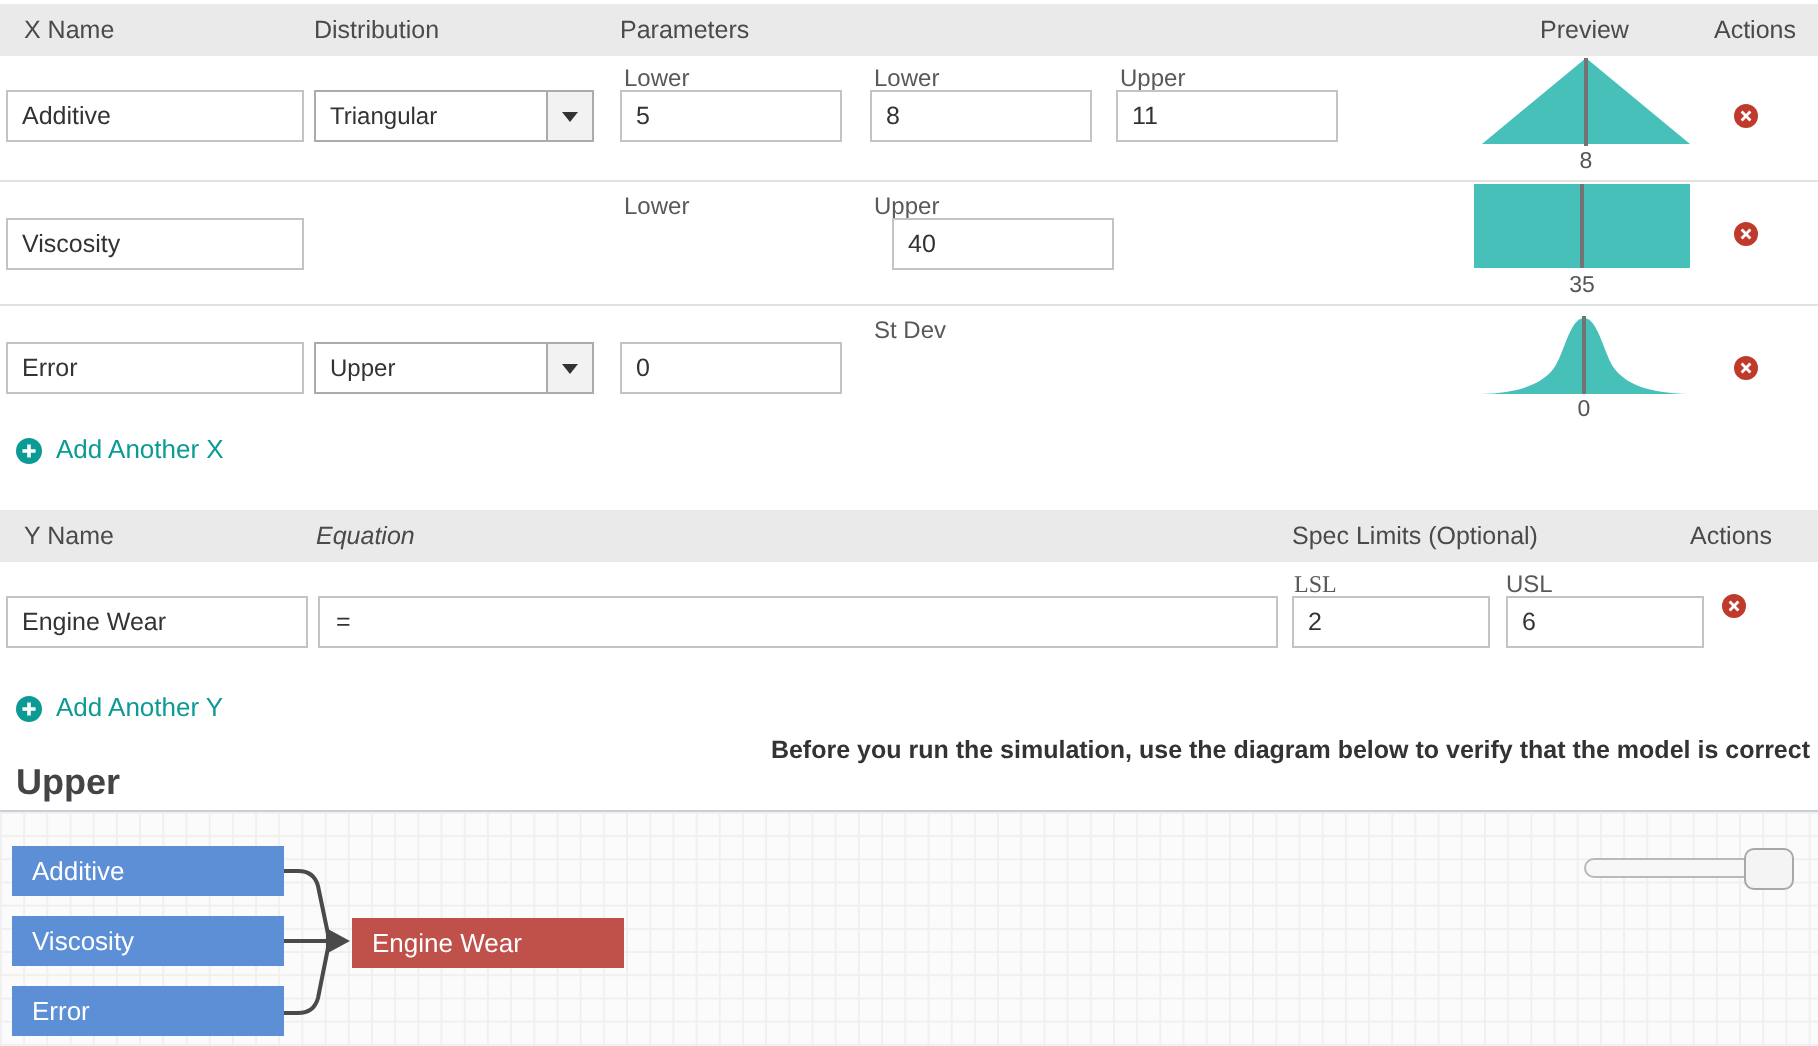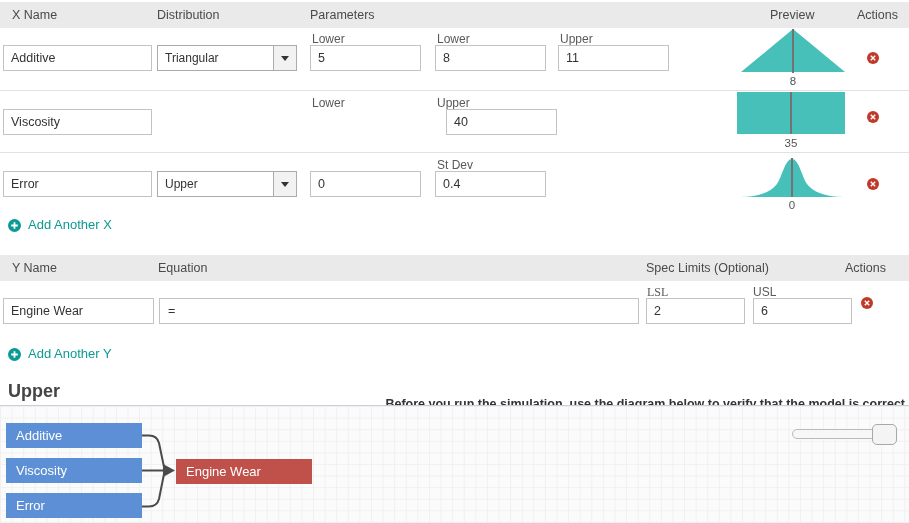--- a/index.html
+++ b/index.html
@@ -137,21 +137,20 @@
   <div class="plabel" style="left:437px;top:158px;">St Dev</div>
 
   <input class="inp" style="left: 3px; top: 171px; width: 140px;" value="Error">
   <div class="dd" style="left:157px;top:171px;width:140px;">
     <span class="dd-text">Upper</span>
     <span class="dd-btn">
         <span class="dd-arrow"></span>
       </span>
   </div>
   <input class="inp" style="left: 310px; top: 171px; width: 102px;" value="0">
-  <input class="inp" style="left: 435px; top: 171px; width: 102px;" value="0.4">
 
   <div class="abs" style="left:739px;top:154px;">
     <svg width="106" height="44" viewBox="0 0 106 44">
       <path class="teal-shape" d="M1,43 C21,42.5 32,38 38,30 C43,23 46,5 53,5 C60,5 63,23 68,30 C74,38 85,42.5 105,43 Z"></path>
       <line class="center-line" x1="53" y1="4" x2="53" y2="43"></line>
     </svg>
   </div>
   <div class="preview-num" style="left:772px;top:199px;">0</div>
 
   <div class="del" style="left:867px;top:178px;">
@@ -166,21 +165,21 @@
       <svg width="13" height="13" viewBox="0 0 13 13">
         <circle cx="6.5" cy="6.5" r="6.5" fill="#0b9a94"></circle>
         <path d="M6.5,3.2 V9.8 M3.2,6.5 H9.8" stroke="#fff" stroke-width="1.8"></path>
       </svg>
     </span>
     <span class="txt">Add Another X</span>
   </div>
 
   <div class="band" style="top:255px;">
     <div class="bhead" style="left:12px;">Y Name</div>
-    <div class="bhead" style="left:158px;">Equation</div>
+    <div class="bhead" style="left:158px;font-style:italic;">Equation</div>
     <div class="bhead" style="left:646px;">Spec Limits (Optional)</div>
     <div class="bhead" style="left:845px;">Actions</div>
   </div>
 
   <div class="plabel" style="left:647px;top:285px;font-family:Liberation Serif, serif;">LSL</div>
   <div class="plabel" style="left:753px;top:285px;">USL</div>
 
   <input class="inp" style="left: 3px; top: 298px; width: 142px;" value="Engine Wear">
 
   <div class="eqbox" style="left:159px;top:298px;width:478px;">
@@ -201,21 +200,21 @@
     <span>
       <svg width="13" height="13" viewBox="0 0 13 13">
         <circle cx="6.5" cy="6.5" r="6.5" fill="#0b9a94"></circle>
         <path d="M6.5,3.2 V9.8 M3.2,6.5 H9.8" stroke="#fff" stroke-width="1.8"></path>
       </svg>
     </span>
     <span class="txt">Add Another Y</span>
   </div>
 
   <div class="model-title" style="left:8px;top:381px;">Upper</div>
-  <div class="model-note" style="right:4px;top:397px;">Before you run the simulation, use the diagram below to verify that the model is correct</div>
+  <div class="model-note" style="right:4px;top:368px;">Before you run the simulation, use the diagram below to verify that the model is correct</div>
   <div class="model-rule" style="top:405px;"></div>
 
   <div class="gridarea">
 
     <svg class="abs" style="left:0;top:0;" width="909" height="117" viewBox="0 0 909 117">
       <path class="conn" d="M142,29.5 H149 Q157,29.5 159,37 L164,61"></path>
       <path class="conn" d="M142,64.5 H164"></path>
       <path class="conn" d="M142,100.5 H149 Q157,100.5 159,93 L164,68"></path>
       <polygon points="163,58 175,64.5 163,71" fill="#4a4a4a"></polygon>
     </svg>

